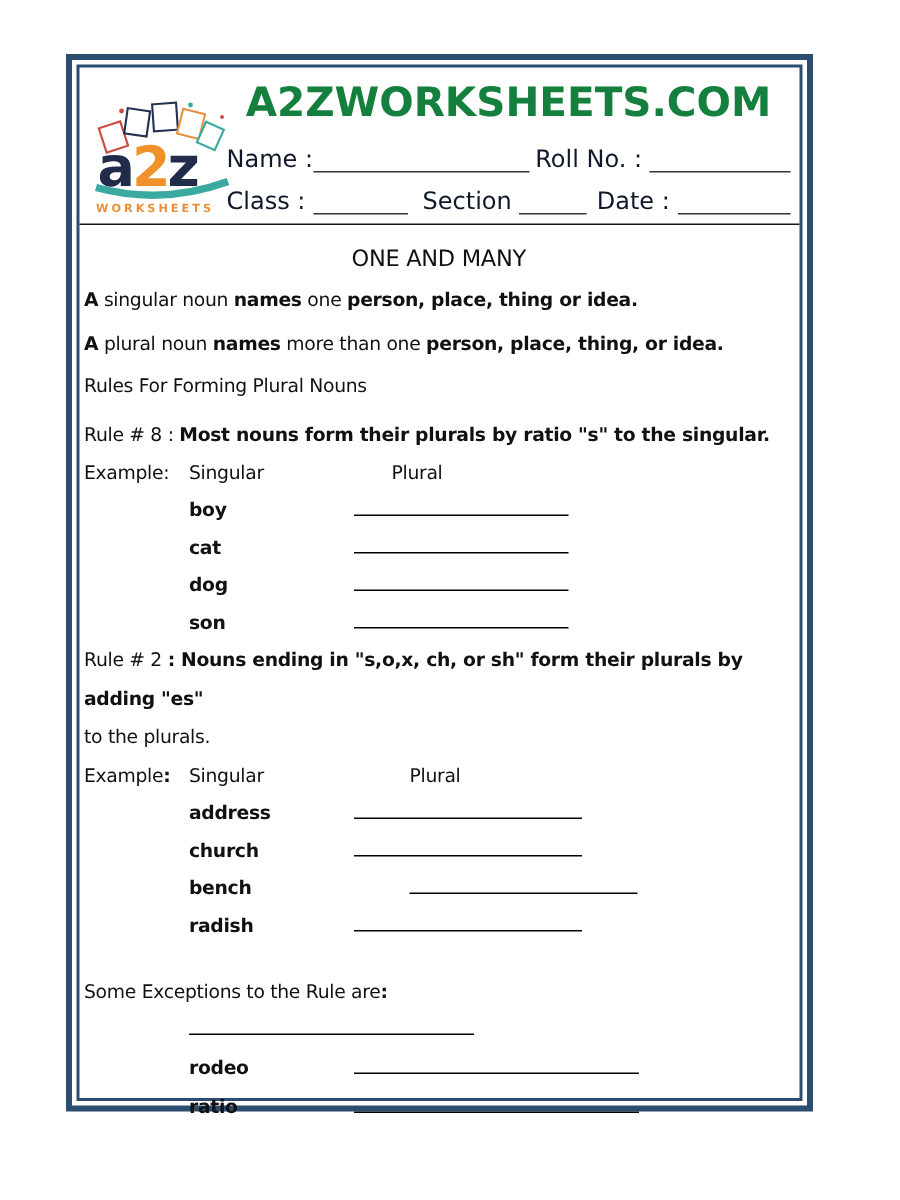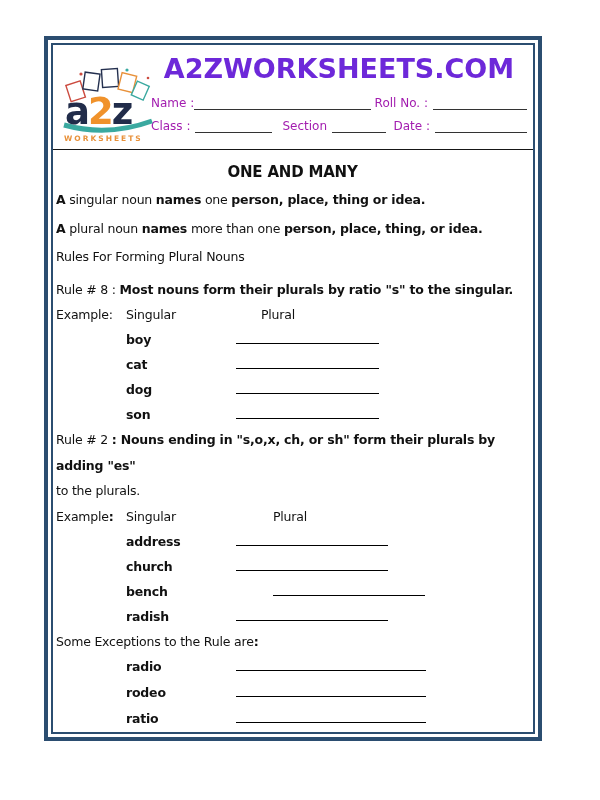--- a/index.html
+++ b/index.html
@@ -16,36 +16,36 @@
     background: #ffffff;
   }
   .inner { border: 2px solid #2b4d70; height: 100%; background: #fff; }
 
   
   .header { position: relative; height: 97px; border-bottom: 1.5px solid #161616; }
   .logo { position: absolute; left: 7px; top: 13px; width: 96px; height: 80px; }
   .head-right { margin-left: 96px; padding: 0 6px 0 2px; }
   .site-title {
     margin-top: 8px; text-align: center;
-    font-size: 27px; font-weight: bold; color: #6d28d9; letter-spacing: 0px;
+    font-size: 27px; font-weight: bold; color: #15803d; letter-spacing: 0px;
   }
-  .field-row { display: flex; align-items: flex-end; font-size: 12px; color: #a21caf; margin-top: 12px; }
+  .field-row { display: flex; align-items: flex-end; font-size: 16px; color: #0f172a; margin-top: 12px; }
   .field-row.r2 { margin-top: 9px; }
   .flabel { white-space: nowrap; }
   .blank { display: inline-block; border-bottom: 1.2px solid #333; height: 13px; }
   .grow { flex: 1 1 auto; margin-right: 4px; }
   .w-roll { width: 94px; }
   .w-class { width: 82px; margin-right: 10px; }
   .w-section { width: 58px; margin-right: 7px; }
   .w-date { width: 98px; }
   .ml { margin-left: 5px; }
 
   
   .sheetbody { padding: 5px 4px 0 3px; font-size: 12.5px; letter-spacing: -0.2px; }
-  .sheet-title { text-align: center; font-size: 15px; font-weight: bold; margin-top: 5px; line-height: 24px; }
+  .sheet-title { text-align: center; font-size: 15px; font-weight: normal; margin-top: 5px; line-height: 24px; }
   .intro { margin-top: 2px; }
   .intro p, .rule p { line-height: 28.5px; white-space: nowrap; }
   .rule p { line-height: 25.5px; }
   .rule1-head { margin-top: 5px; }
   b { font-weight: bold; }
 
   .ex-header { line-height: 25px; }
   .ex-header .exl { display: inline-block; width: 70px; }
   .ex-header .sg  { display: inline-block; width: 135px; }
   .ex-header.r2 .sg { width: 147px; }
@@ -53,21 +53,21 @@
   .ex-header.exc .sg { width: 181px; }
 
   .wrow { padding-left: 70px; line-height: 25px; }
   .wrow .word { display: inline-block; width: 110px; font-weight: bold; }
   .ablank { display: inline-block; border-bottom: 1.5px solid #000; height: 14px; vertical-align: baseline; }
   .b-r1 { width: 143px; }
   .b-r2 { width: 152px; }
   .b-shift { margin-left: 37px; }
   .b-exc { width: 190px; }
   .exc-rows .wrow { line-height: 26px; }
-  .exc-head { margin-top: 0; line-height: 25px; white-space: nowrap; }
+  .exc-head { margin-top: 19px; line-height: 25px; white-space: nowrap; }
   .exc-cols { margin-top: 9px; }
 </style>
 </head>
 <body>
 
 <div class="frame">
   <div class="inner">
 
     <div class="header">
       <div class="logo">
@@ -134,20 +134,20 @@
           <span class="exl"><span>Example</span><b>:</b></span><span class="sg">Singular</span><span>Plural</span>
         </div>
         <div class="wrow"><span class="word">address</span><span class="ablank b-r2"></span></div>
         <div class="wrow"><span class="word">church</span><span class="ablank b-r2"></span></div>
         <div class="wrow"><span class="word">bench</span><span class="ablank b-r2 b-shift"></span></div>
         <div class="wrow"><span class="word">radish</span><span class="ablank b-r2"></span></div>
       </div>
 
       <div class="exc-rows">
         <p class="exc-head"><span>Some Exceptions to the Rule are</span><b>:</b></p>
-        <div class="wrow"><span class="word">radio</span><span class="ablank b-exc"></span></div>
+        <div class="wrow"><span class="ablank b-exc"></span></div>
         <div class="wrow"><span class="word">rodeo</span><span class="ablank b-exc"></span></div>
         <div class="wrow"><span class="word">ratio</span><span class="ablank b-exc"></span></div>
       </div>
     </div>
 
   </div>
 </div>
 
 </body></html>

